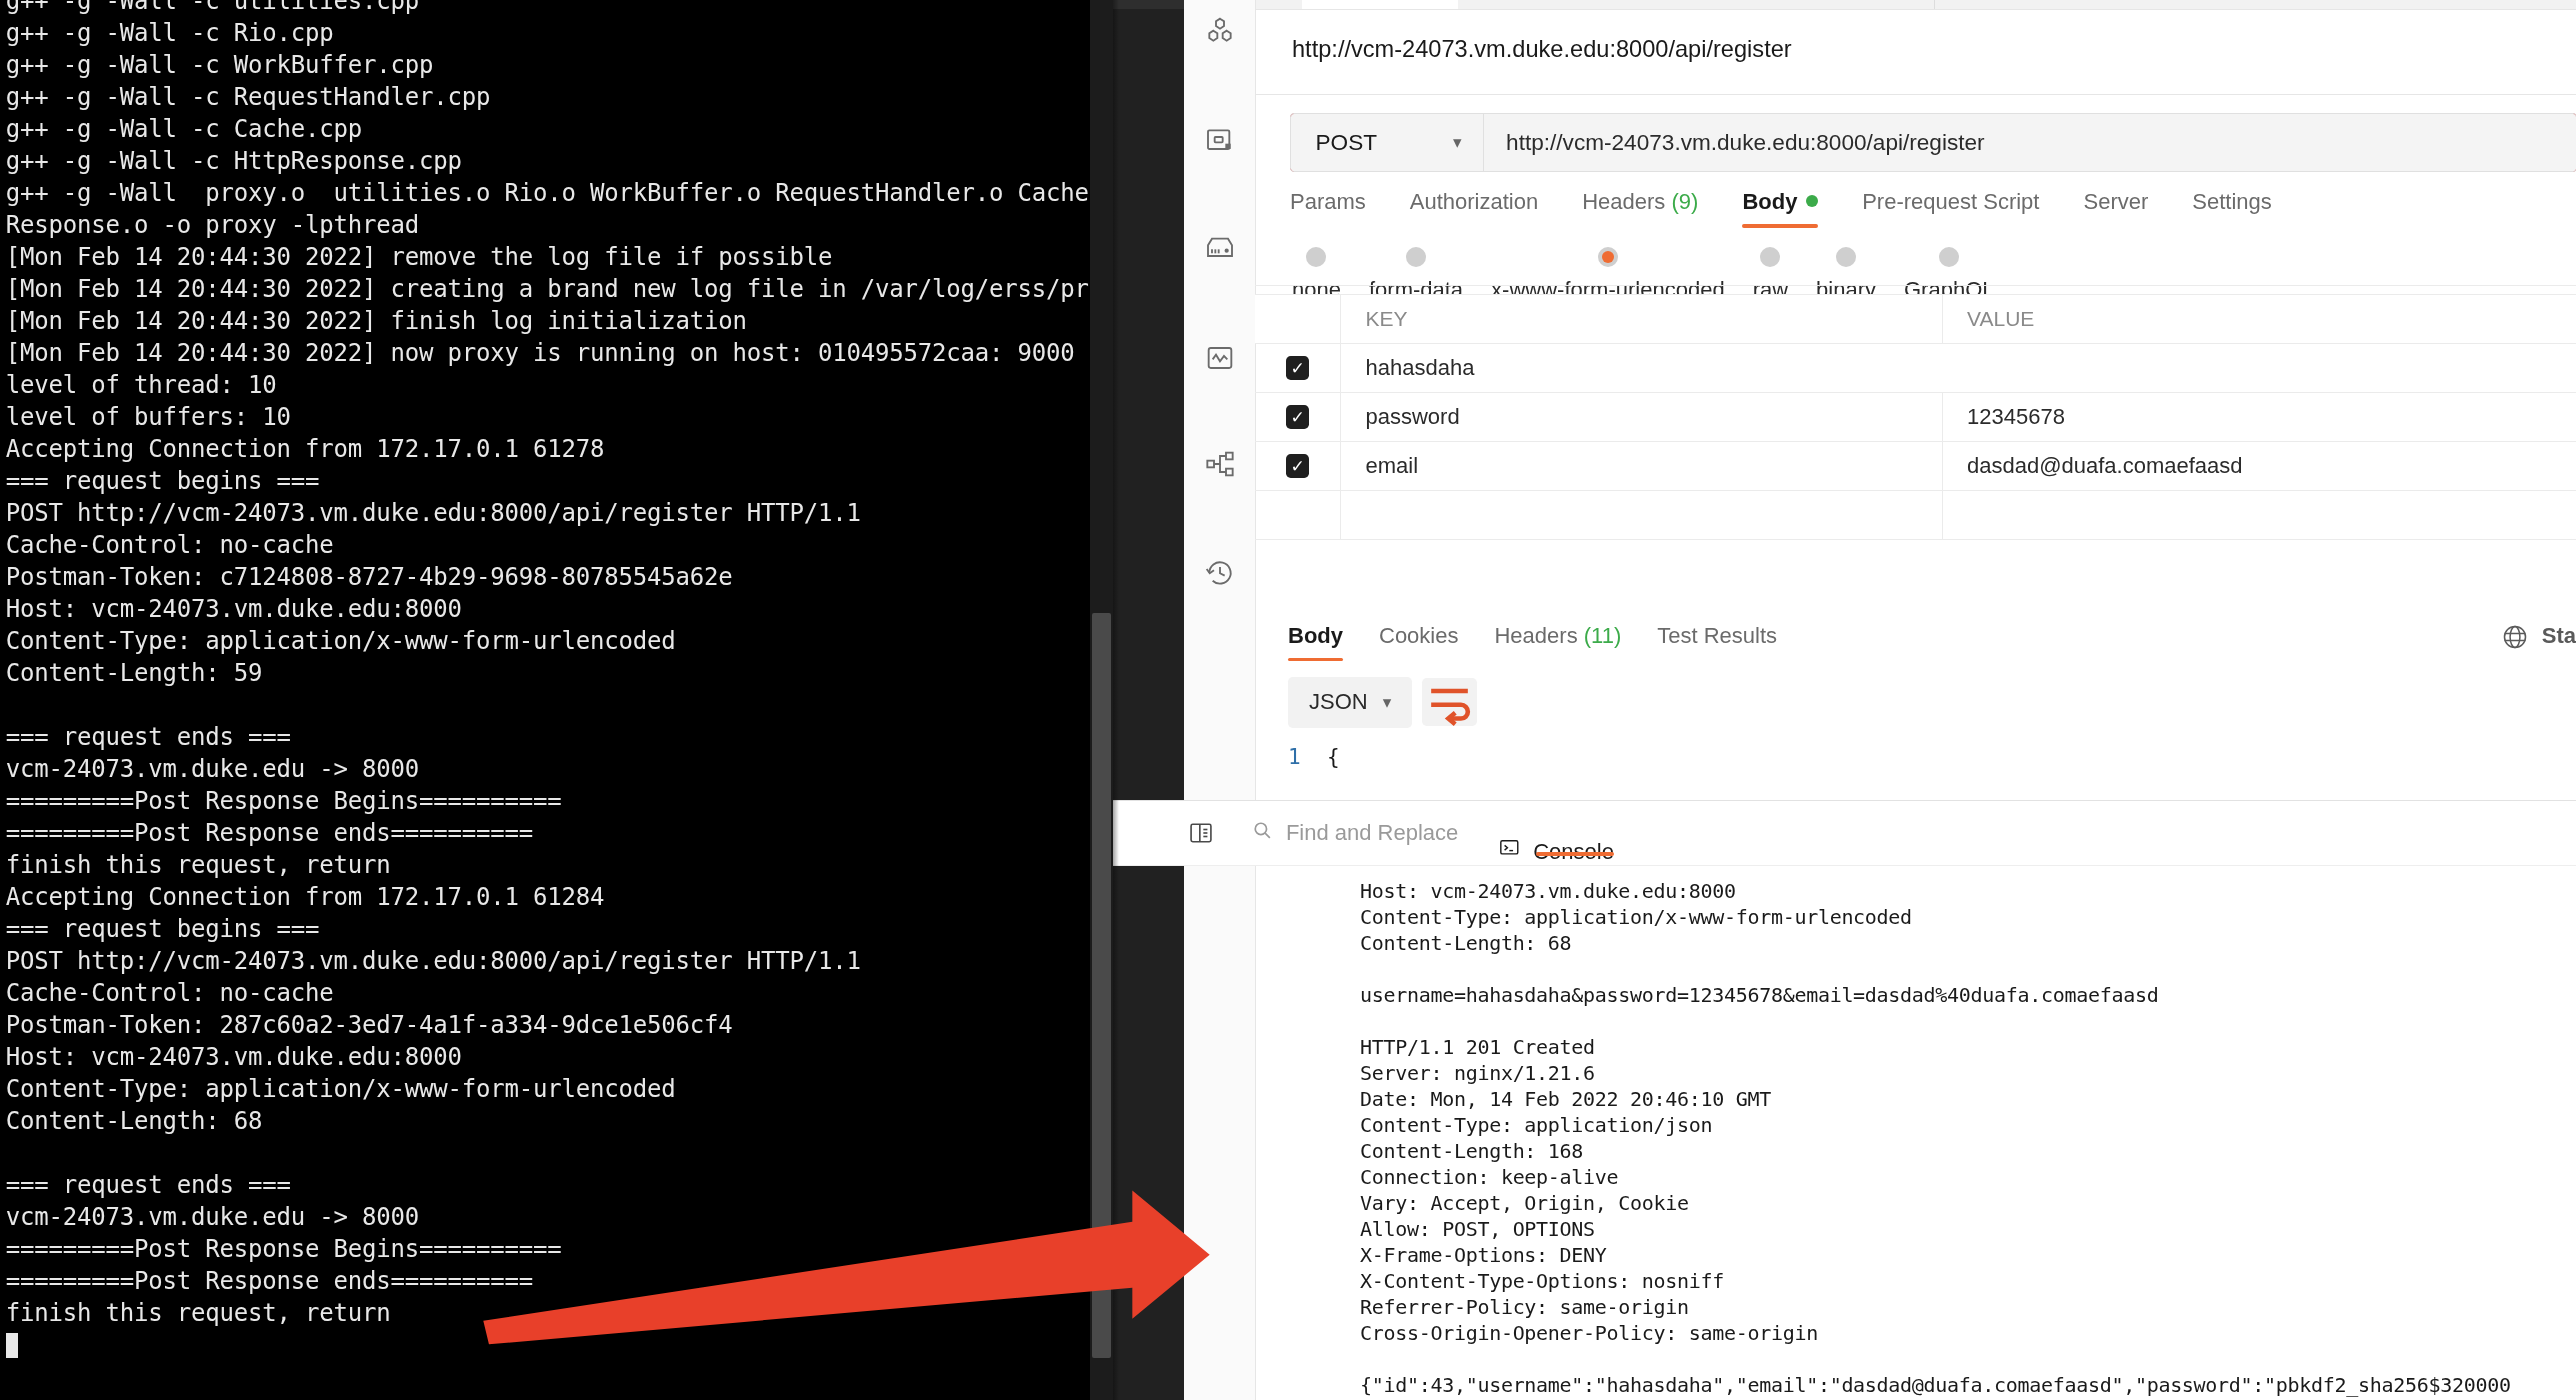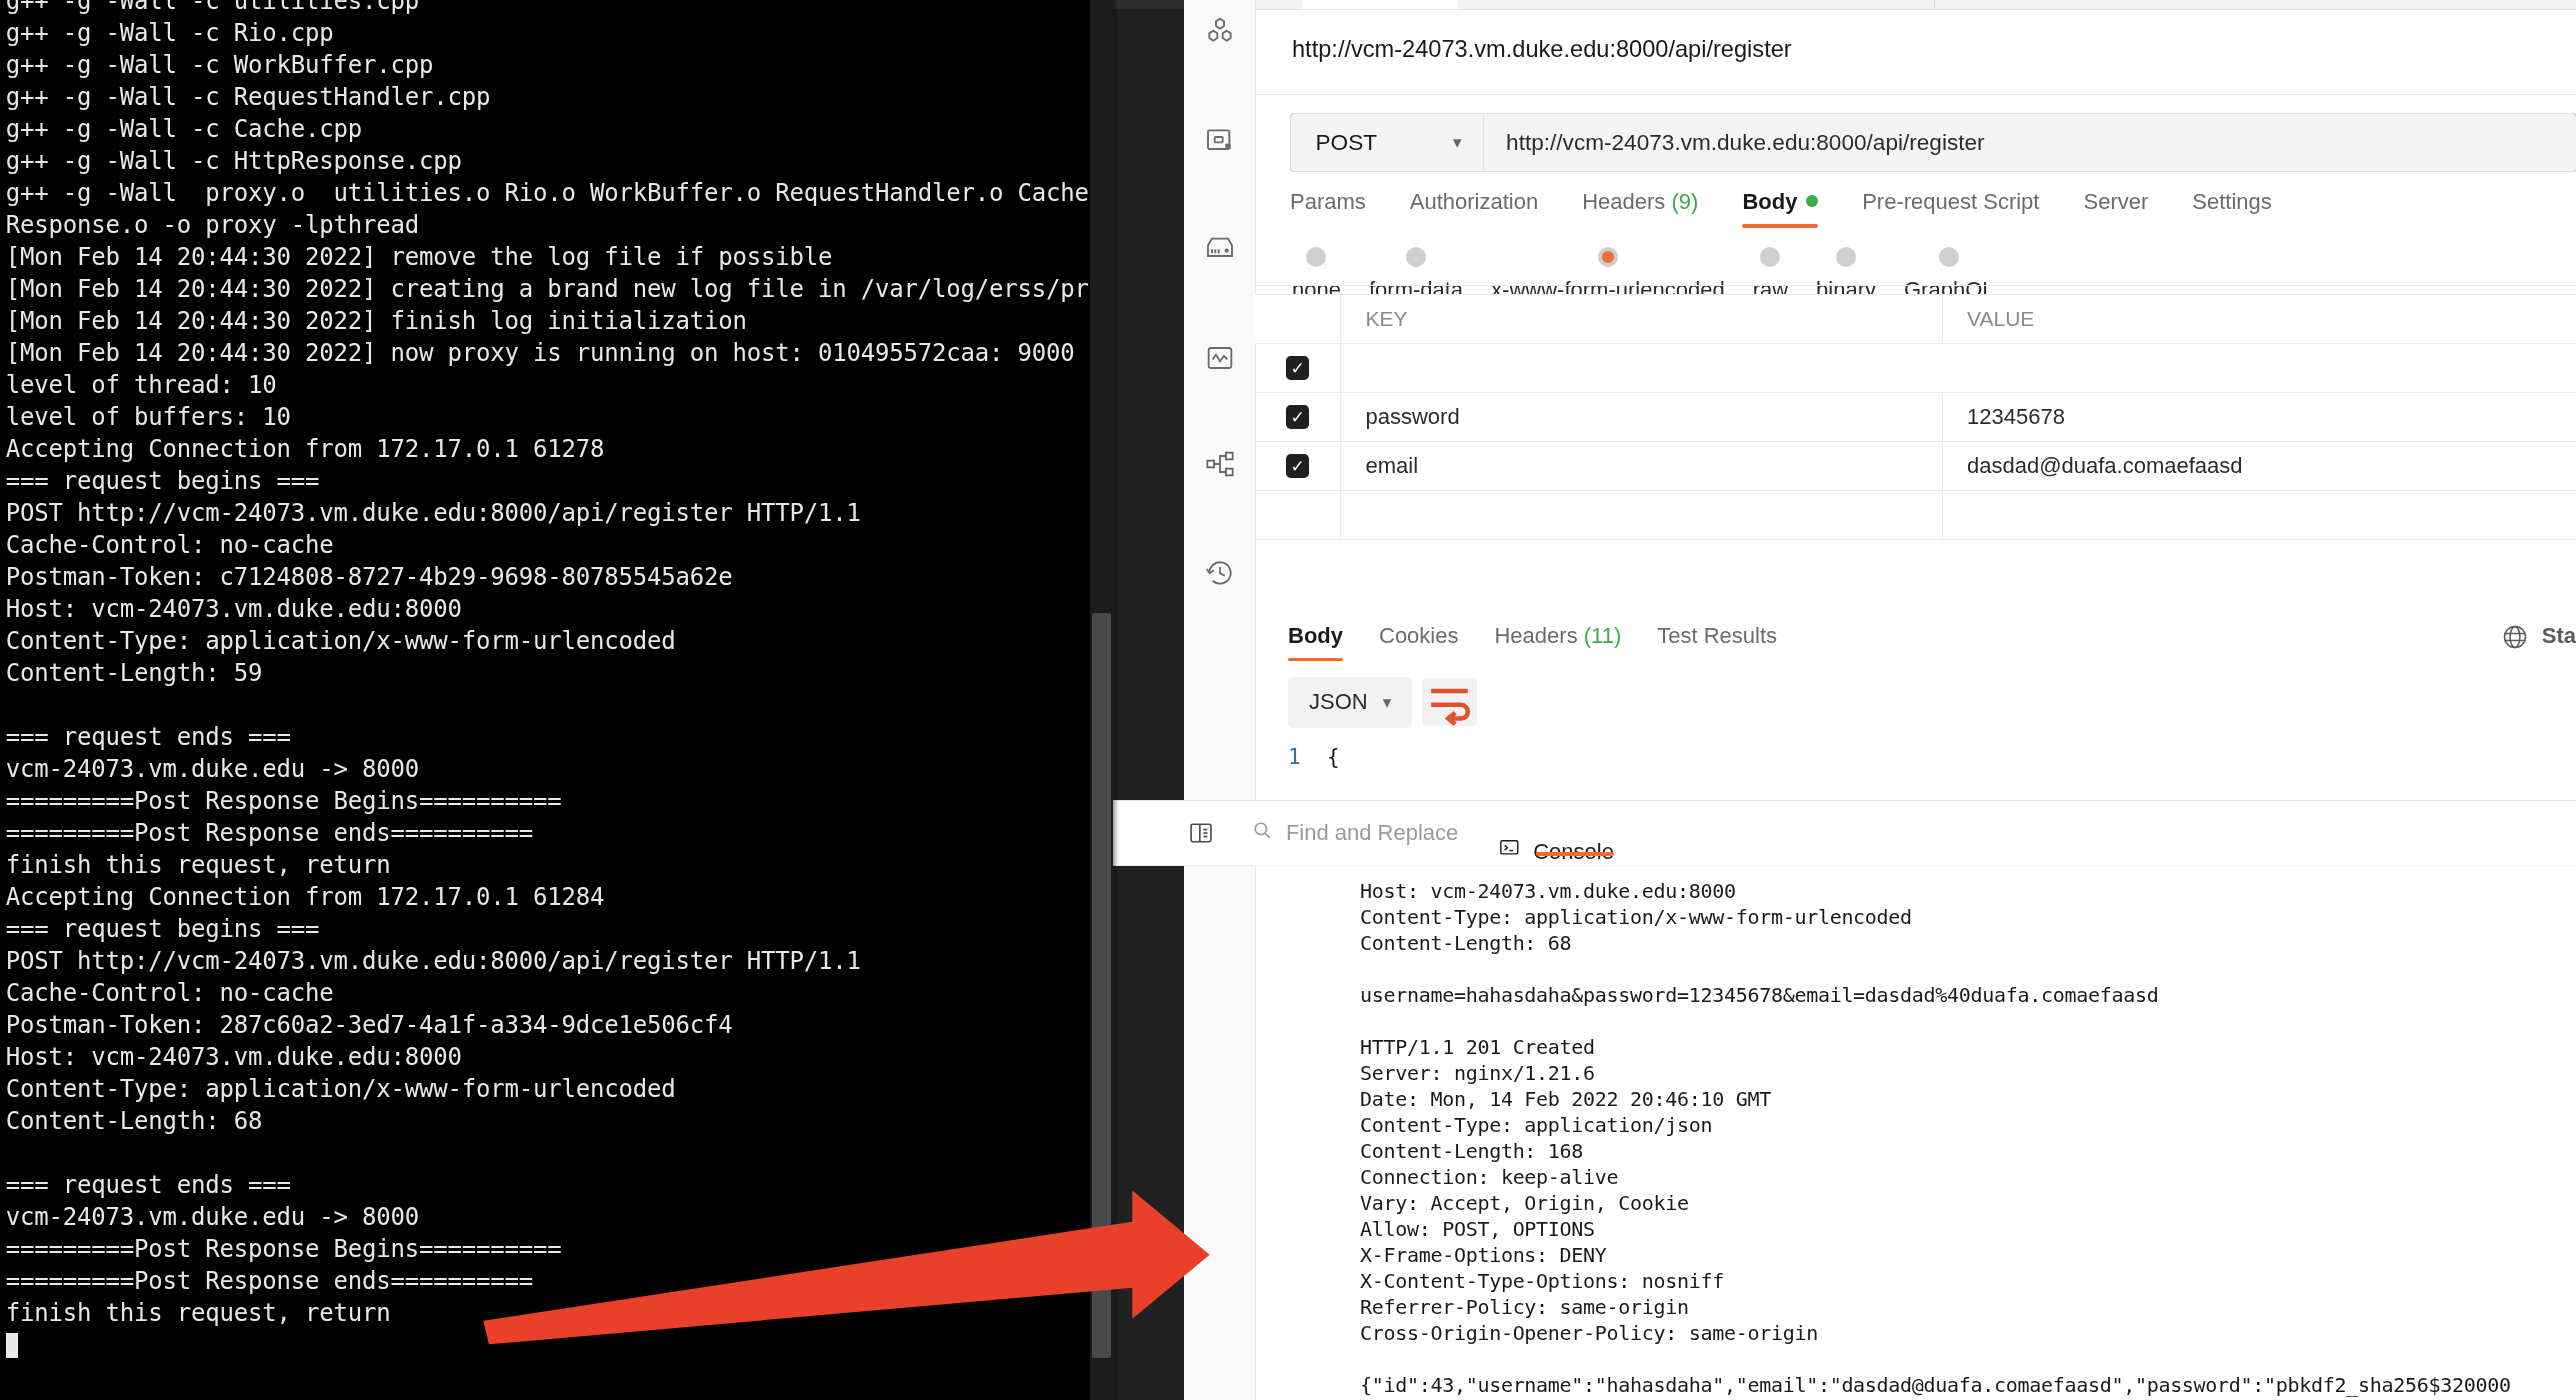--- a/index.html
+++ b/index.html
@@ -442,20 +442,21 @@
     <div class="kvtable" id="kv-table">
         <div class="kvrow kvhead">
           <div class="kv-check"></div>
           <div class="kv-key">KEY</div>
           <div class="kv-val">VALUE</div>
         </div>
         <div class="kvrow">
           <div class="kv-check">
             <span class="chk">✓</span>
           </div>
+          <div class="kv-val">hahasdaha</div>
         </div>
         <div class="kvrow">
           <div class="kv-check">
             <span class="chk">✓</span>
           </div>
           <div class="kv-key">password</div>
           <div class="kv-val">12345678</div>
         </div>
         <div class="kvrow">
           <div class="kv-check">

